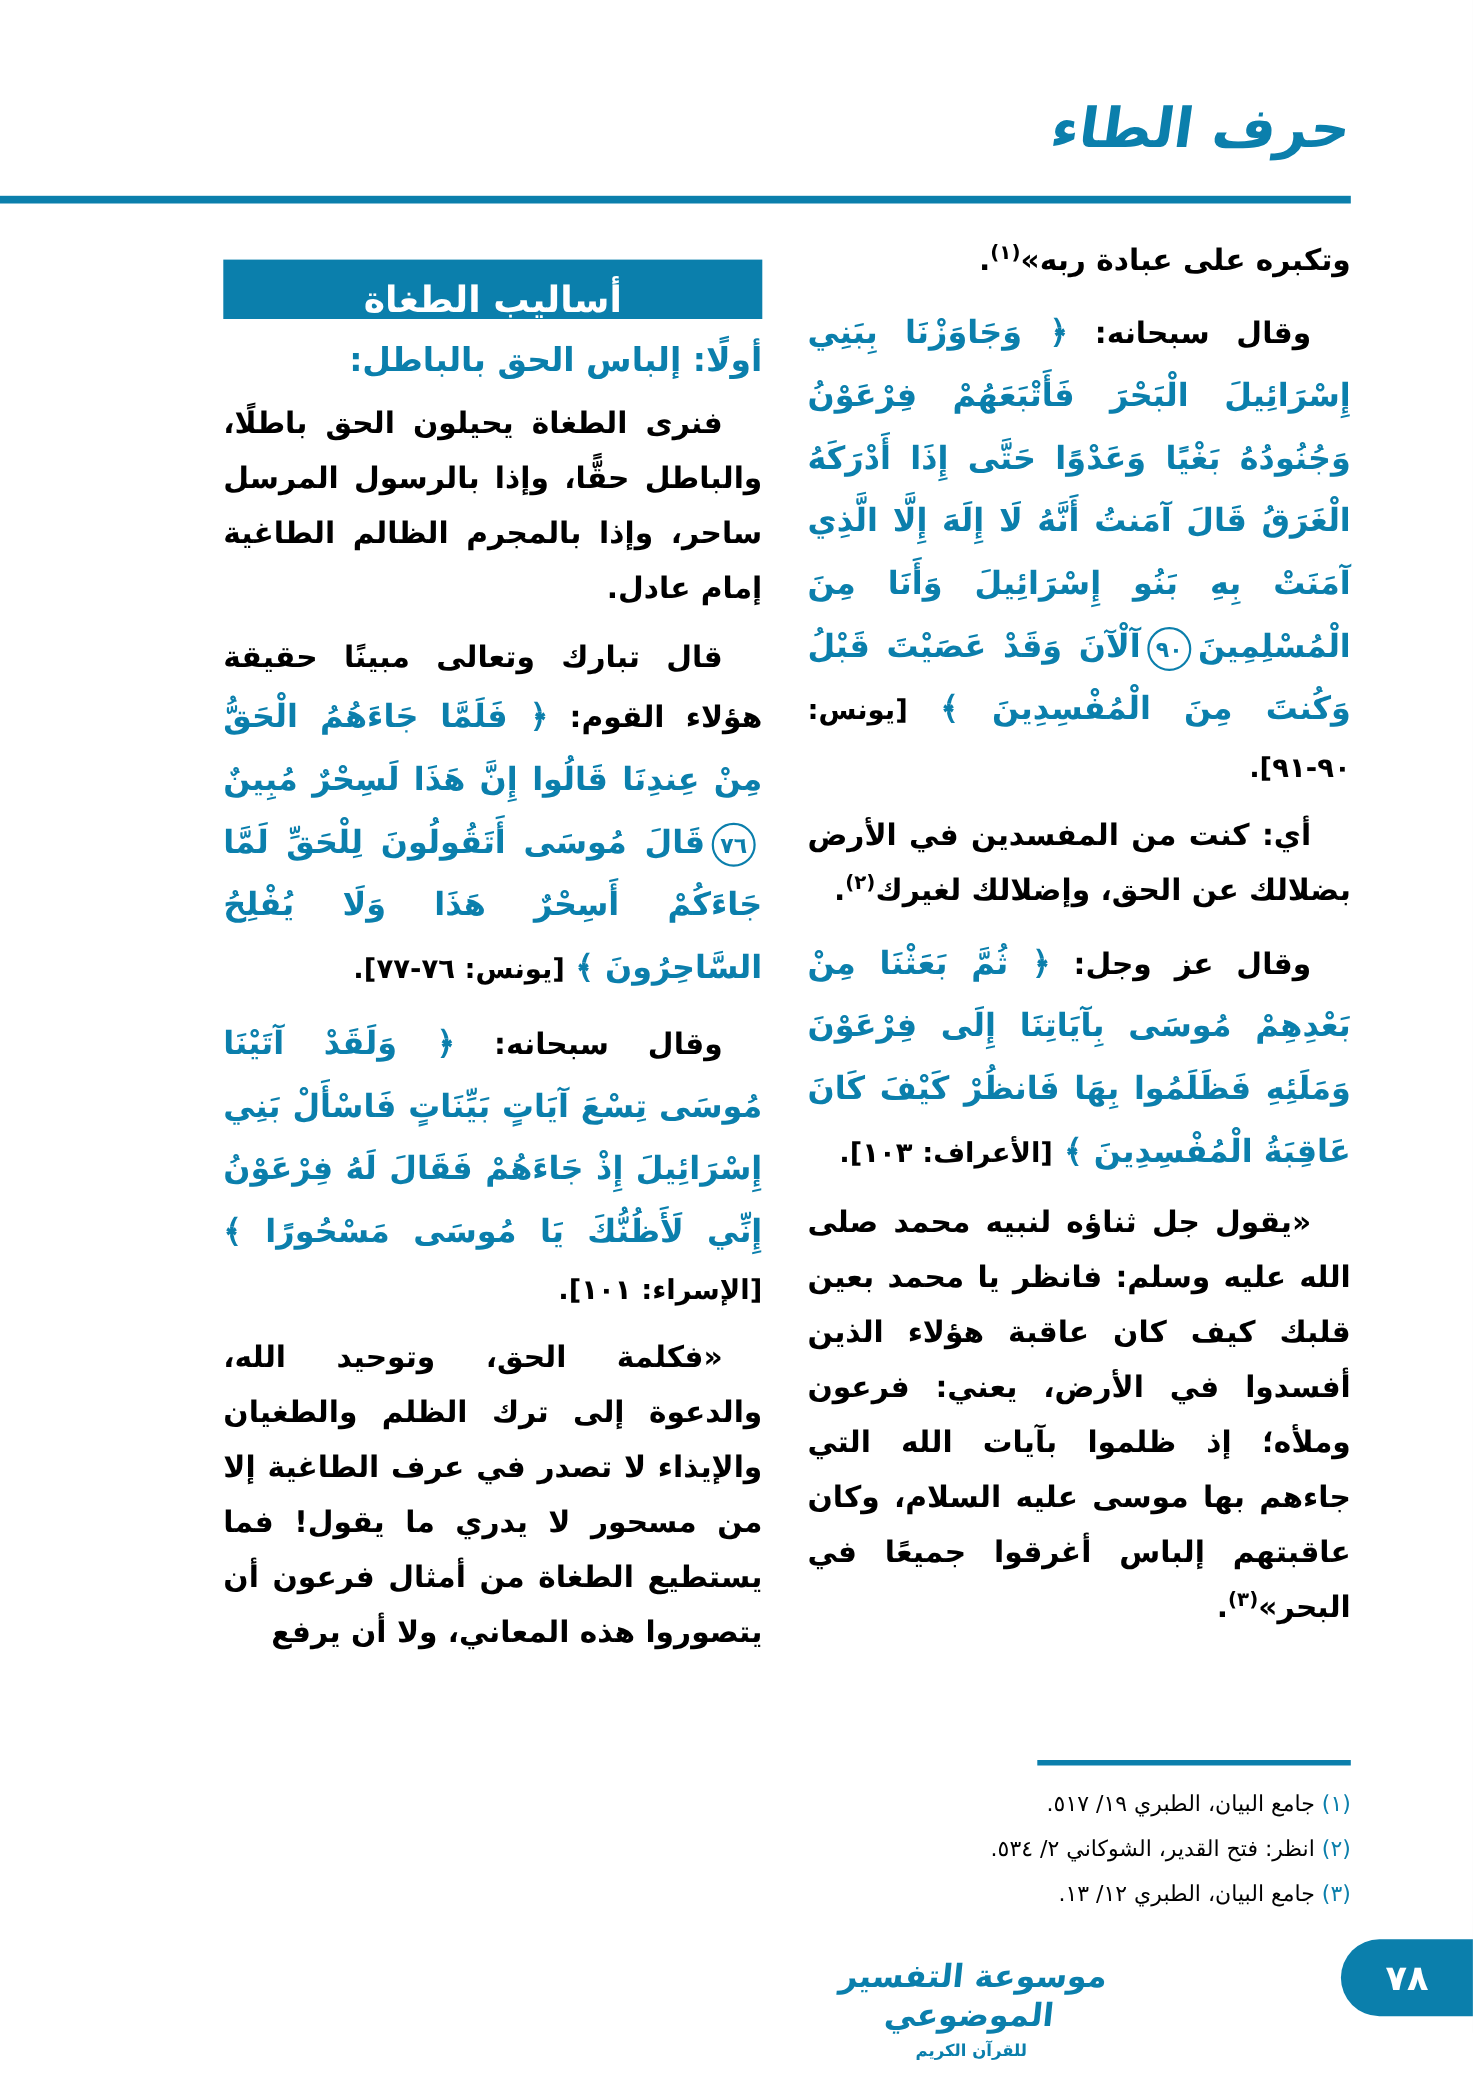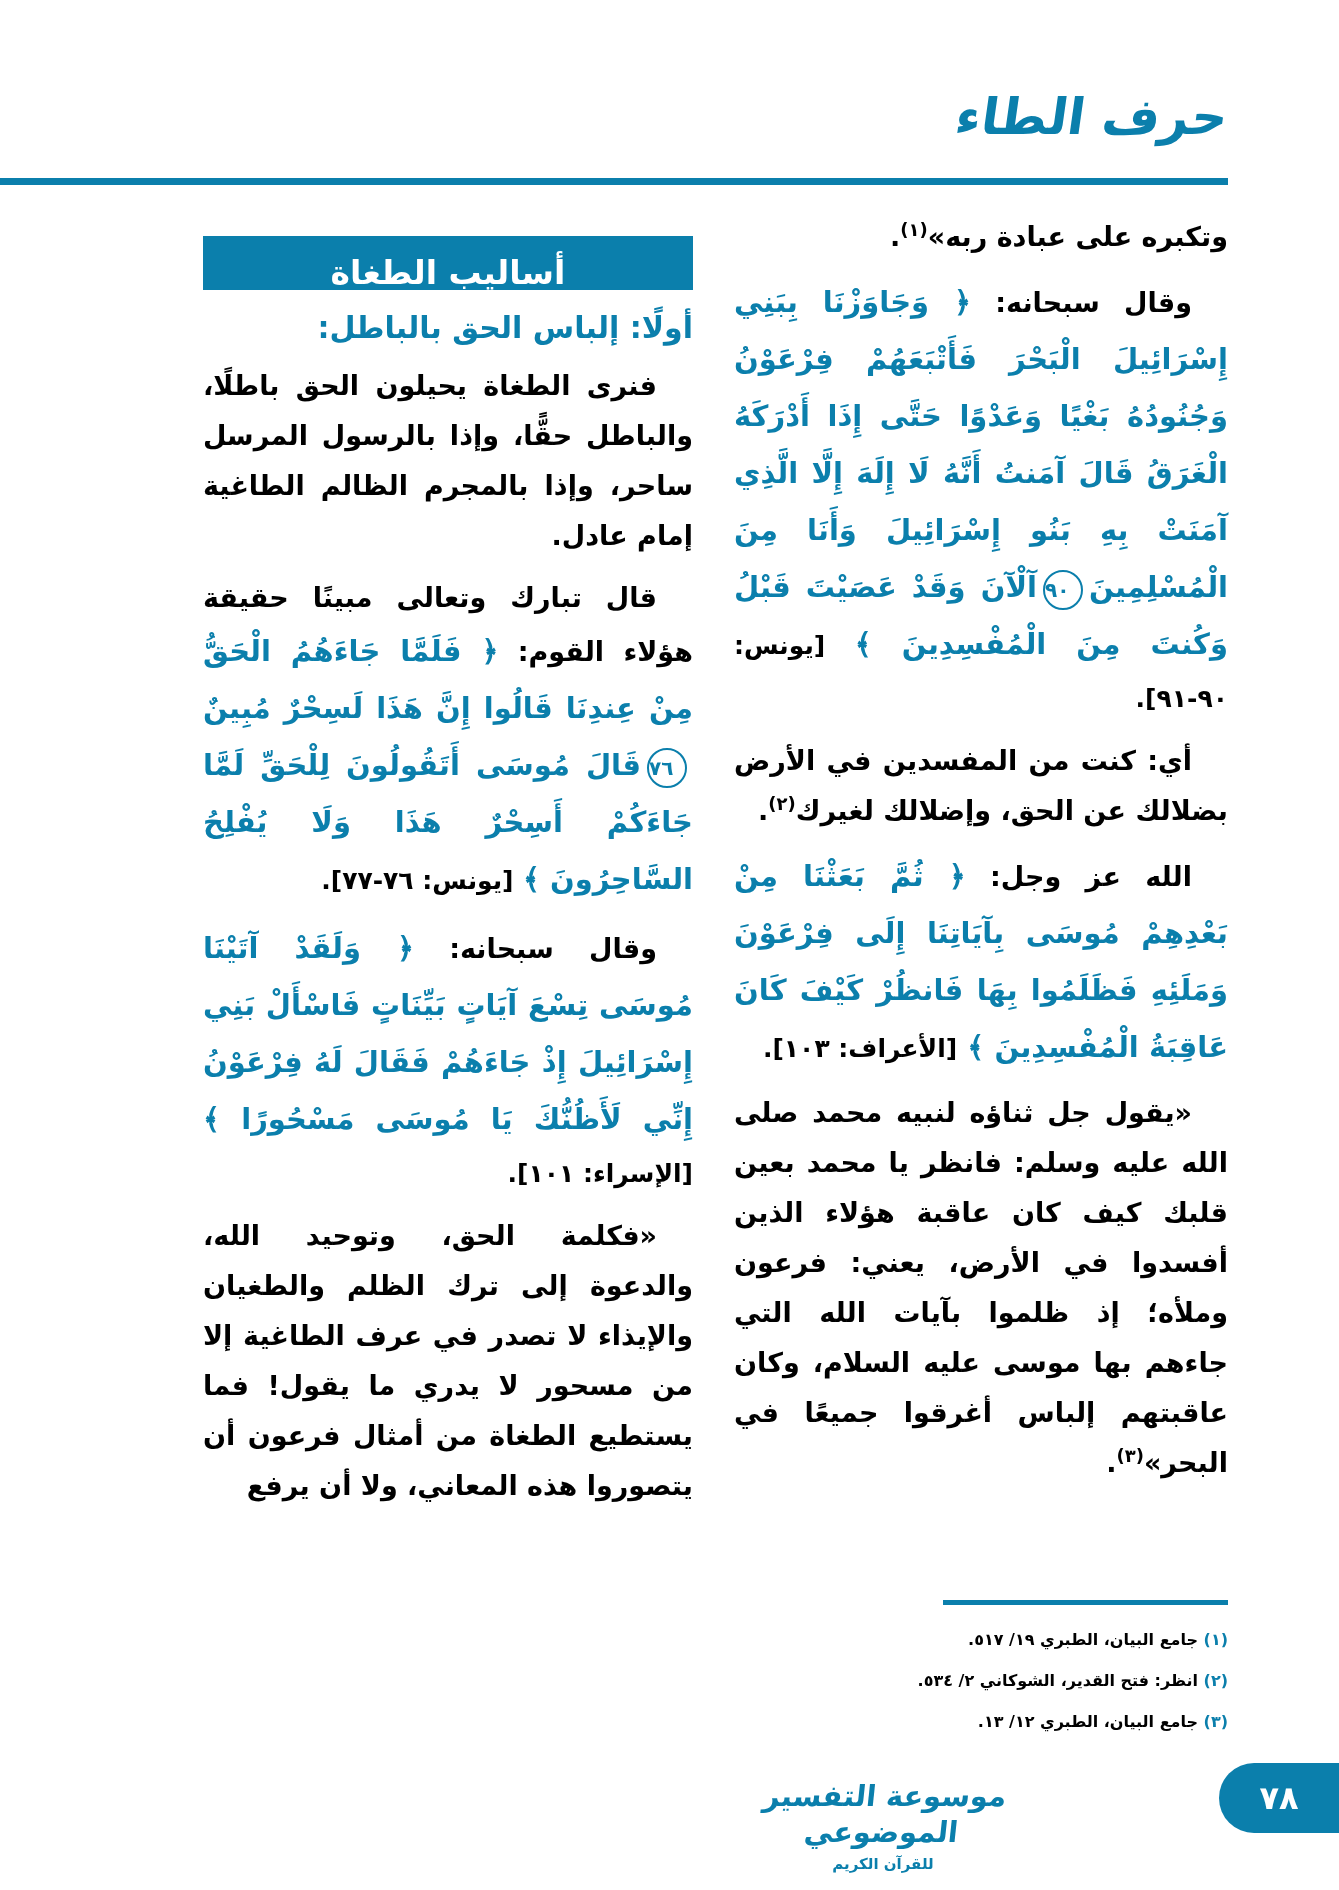--- a/index.html
+++ b/index.html
@@ -21,32 +21,32 @@
   .col{ position:absolute; text-align:justify; }
   .col-right{ top:212px; right:111px; width:494px; }
   .col-left{ top:236px; left:203px; width:490px; }
   .para{ font-size:27px; line-height:50px; font-weight:bold; margin:0 0 12px; text-indent:36px; }
   .para.cont{ text-indent:0; }
   .quran{ color:var(--teal); font-size:29px; line-height:57px; font-weight:bold; }
   .ref{ font-size:25px; font-weight:bold; color:#000; }
   .fnref{ font-size:18px; vertical-align:super; font-weight:bold; line-height:0; }
   .ayah{
     display:inline-block; width:40px; height:40px; line-height:36px; box-sizing:border-box;
-    border:2px solid var(--teal); border-radius:50%; text-align:left;
+    border:2px solid var(--teal); border-radius:50%; text-align:center;
     font-size:20px; color:var(--teal); margin:0 6px; vertical-align:middle; text-indent:0;
   }
   .sec-box{
     background:var(--teal); color:#fff; text-align:center;
     font-size:33px; font-weight:bold; height:54px; line-height:74px;
     margin:0 0 20px;
   }
   .subhead{ color:var(--teal); font-size:30px; font-weight:bold; margin:6px 0 16px; }
   .footnotes{ position:absolute; top:1600px; right:111px; width:575px; }
   .fn-sep{ width:285px; height:5px; background:var(--teal); margin:0 0 14px; }
-  .fn-line{ font-size:16px; line-height:41px; font-weight:bold; }
+  .fn-line{ font-size:20px; line-height:41px; font-weight:normal; }
   .fn-num{ color:var(--teal); }
   .logo{
     position:absolute; top:1778px; left:733px; width:300px;
     text-align:center; color:var(--teal); font-weight:bold;
   }
   .logo-line1{ font-size:29px; line-height:36px; transform:skewX(-6deg); }
   .logo-line2{ font-size:15px; line-height:28px; }
   .page-number{
     position:absolute; top:1763px; right:0; width:120px; height:70px;
     background:var(--teal); border-radius:36px 0 0 36px;
@@ -71,21 +71,21 @@
     <p class="para">
       <span>وقال سبحانه: </span><span class="quran">﴿ وَجَاوَزْنَا بِبَنِي إِسْرَائِيلَ الْبَحْرَ فَأَتْبَعَهُمْ فِرْعَوْنُ وَجُنُودُهُ بَغْيًا وَعَدْوًا حَتَّى إِذَا أَدْرَكَهُ الْغَرَقُ قَالَ آمَنتُ أَنَّهُ لَا إِلَهَ إِلَّا الَّذِي آمَنَتْ بِهِ بَنُو إِسْرَائِيلَ وَأَنَا مِنَ الْمُسْلِمِينَ</span><span class="ayah">٩٠</span><span class="quran">آلْآنَ وَقَدْ عَصَيْتَ قَبْلُ وَكُنتَ مِنَ الْمُفْسِدِينَ ﴾</span>
       <span class="ref">[يونس: ٩٠-٩١].</span>
     </p>
 
     <p class="para">
       <span>أي: كنت من المفسدين في الأرض بضلالك عن الحق، وإضلالك لغيرك</span><span class="fnref">(٢)</span><span>.</span>
     </p>
 
     <p class="para">
-      <span>الله عز وجل: </span><span class="quran">﴿ ثُمَّ بَعَثْنَا مِنْ بَعْدِهِمْ مُوسَى بِآيَاتِنَا إِلَى فِرْعَوْنَ وَمَلَئِهِ فَظَلَمُوا بِهَا فَانظُرْ كَيْفَ كَانَ عَاقِبَةُ الْمُفْسِدِينَ ﴾ </span><span class="ref">[الأعراف: ١٠٣].</span>
+      <span>وقال عز وجل: </span><span class="quran">﴿ ثُمَّ بَعَثْنَا مِنْ بَعْدِهِمْ مُوسَى بِآيَاتِنَا إِلَى فِرْعَوْنَ وَمَلَئِهِ فَظَلَمُوا بِهَا فَانظُرْ كَيْفَ كَانَ عَاقِبَةُ الْمُفْسِدِينَ ﴾ </span><span class="ref">[الأعراف: ١٠٣].</span>
     </p>
 
     <p class="para">
       <span>«يقول جل ثناؤه لنبيه محمد صلى الله عليه وسلم: فانظر يا محمد بعين قلبك كيف كان عاقبة هؤلاء الذين أفسدوا في الأرض، يعني: فرعون وملأه؛ إذ ظلموا بآيات الله التي جاءهم بها موسى عليه السلام، وكان عاقبتهم إلباس أغرقوا جميعًا في البحر»</span><span class="fnref">(٣)</span><span>.</span>
     </p>
   </div>
 
   <div class="col col-left">
 
     <div class="sec-box">أساليب الطغاة</div>

